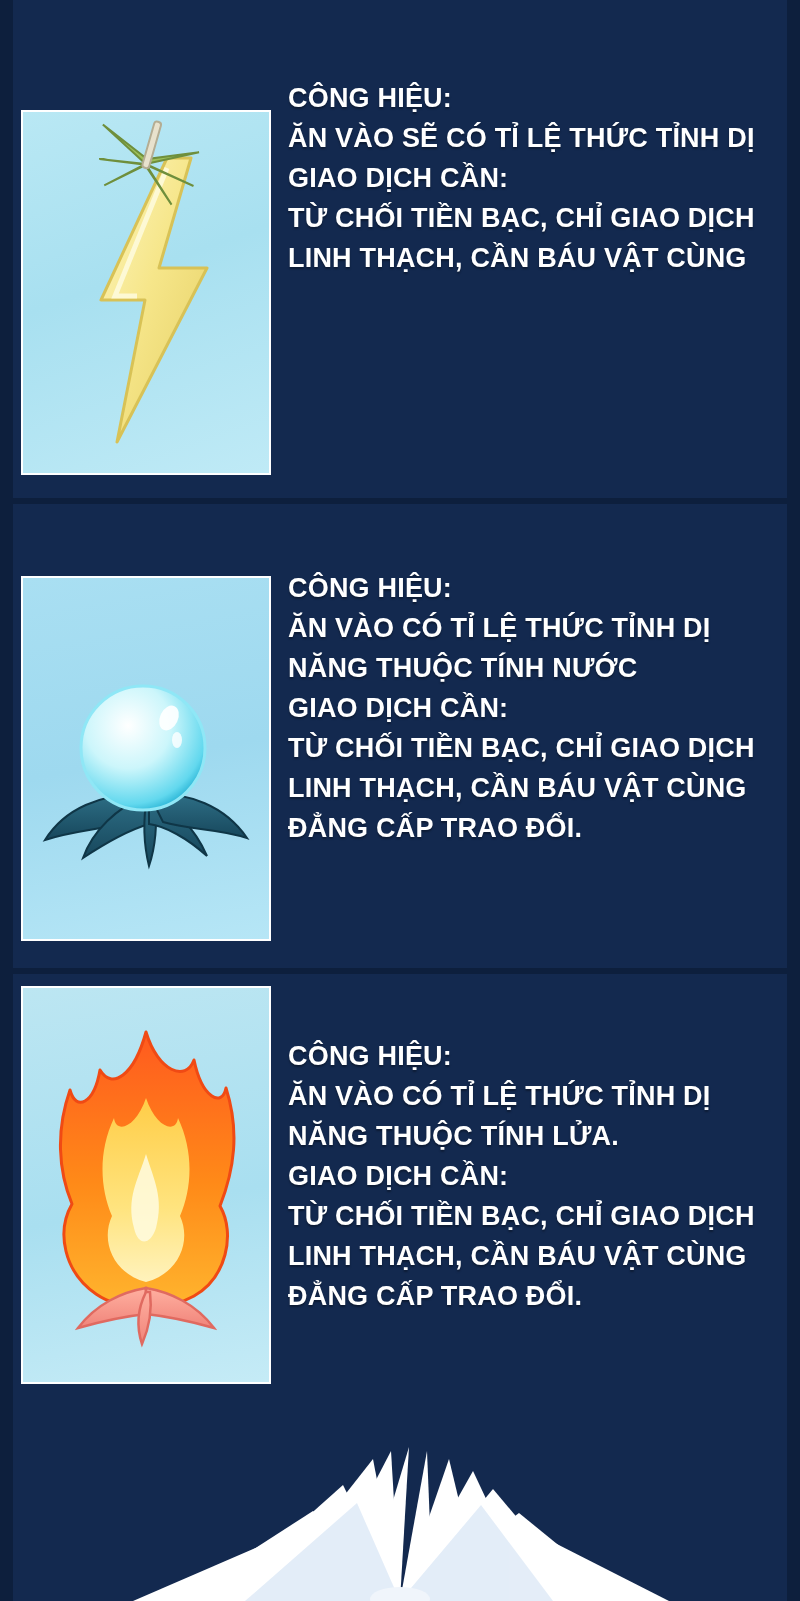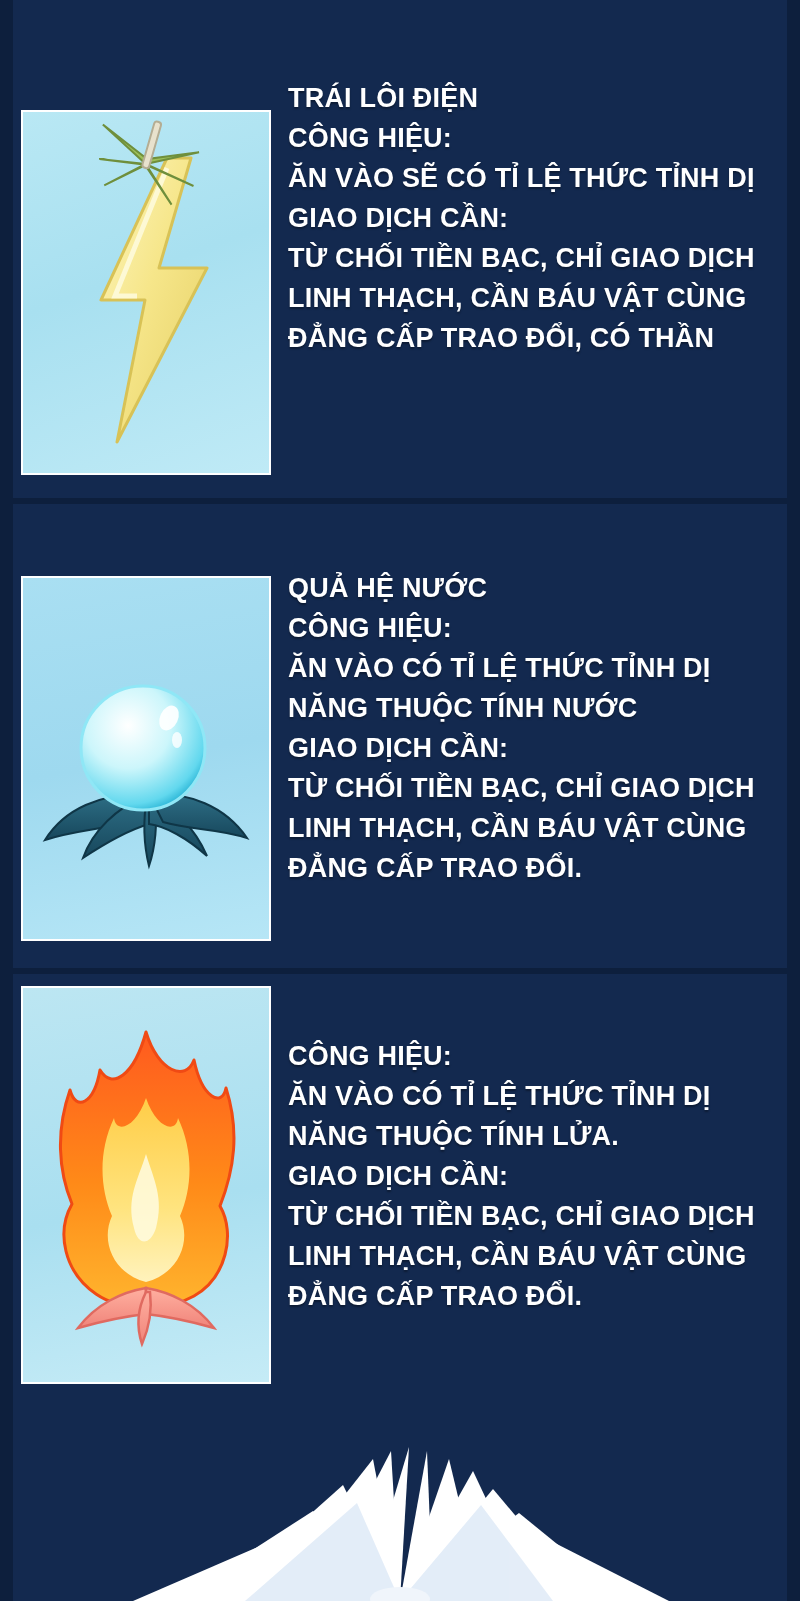--- a/index.html
+++ b/index.html
@@ -159,27 +159,25 @@
           <path d="M60 46 L26 78 L57 50 Z"></path>
           <path d="M60 46 L108 20 L62 40 Z"></path>
           <path d="M60 46 L112 54 L62 47 Z"></path>
           <path d="M60 46 L96 78 L63 50 Z"></path>
         </g>
         <rect x="57" y="2" width="7" height="48" rx="3" fill="#e8e2cd" stroke="#b4ad93" stroke-width="2"></rect>
       </svg>
     </div>
 
     <div class="text-col" style="left:275px; top:78px; width:495px;">
-      <div class="line">TRÁI LÔI ĐIỆN</div>
       <div class="line">CÔNG HIỆU:</div>
       <div class="line">ĂN VÀO SẼ CÓ TỈ LỆ THỨC TỈNH DỊ</div>
       <div class="line">GIAO DỊCH CẦN:</div>
       <div class="line">TỪ CHỐI TIỀN BẠC, CHỈ GIAO DỊCH</div>
       <div class="line">LINH THẠCH, CẦN BÁU VẬT CÙNG</div>
-      <div class="line">ĐẲNG CẤP TRAO ĐỔI, CÓ THẦN</div>
     </div>
   </div>
 
   <div class="divider" style="top:498px;"></div>
 
   <div class="panel" style="top:504px; height:464px;">
 
     <div class="art-card art2" style="left:8px; top:72px; width:250px; height:365px;">
       <svg class="orbwrap" viewBox="0 0 230 230">
         <defs>
@@ -202,21 +200,20 @@
           <path d="M118 152 C142 162 164 184 176 212 C156 194 134 182 118 180 Z"></path>
           <path d="M118 150 C158 148 194 162 216 194 C186 184 158 186 132 178 Z"></path>
         </g>
         <circle cx="112" cy="104" r="62" fill="url(#orbg)" stroke="#8fe7f6" stroke-width="3"></circle>
         <ellipse cx="138" cy="74" rx="9" ry="13" fill="#ffffff" opacity="0.9" transform="rotate(25 138 74)"></ellipse>
         <ellipse cx="146" cy="96" rx="5" ry="8" fill="#ffffff" opacity="0.8"></ellipse>
       </svg>
     </div>
 
     <div class="text-col" style="left:275px; top:64px; width:495px;">
-      <div class="line">QUẢ HỆ NƯỚC</div>
       <div class="line">CÔNG HIỆU:</div>
       <div class="line">ĂN VÀO CÓ TỈ LỆ THỨC TỈNH DỊ</div>
       <div class="line">NĂNG THUỘC TÍNH NƯỚC</div>
       <div class="line">GIAO DỊCH CẦN:</div>
       <div class="line">TỪ CHỐI TIỀN BẠC, CHỈ GIAO DỊCH</div>
       <div class="line">LINH THẠCH, CẦN BÁU VẬT CÙNG</div>
       <div class="line">ĐẲNG CẤP TRAO ĐỔI.</div>
     </div>
   </div>
 

